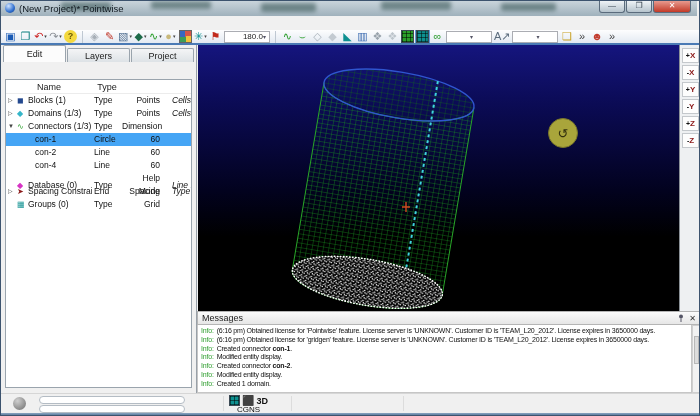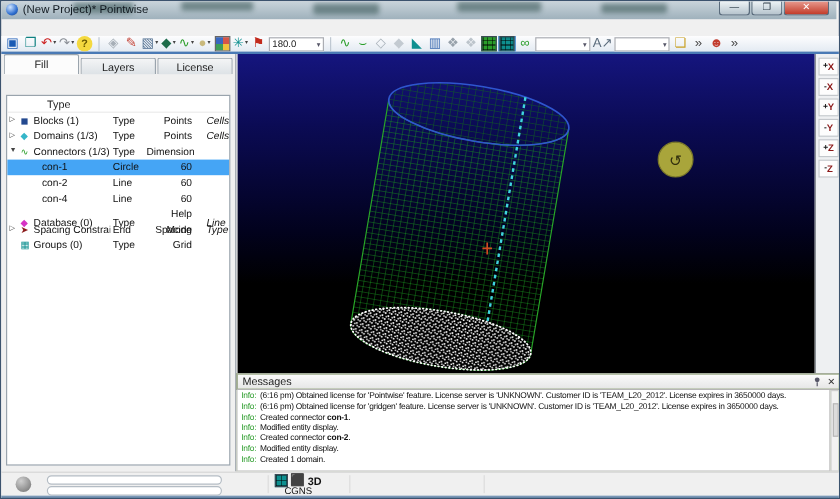--- a/index.html
+++ b/index.html
@@ -15,21 +15,21 @@
   .wbtn.close{width:38px;background:linear-gradient(#e89a8e,#c23a28);color:#fff;}
   
   .menubar{position:absolute;left:0;top:15px;width:700px;height:14px;background:#f2f2f2;display:flex;align-items:center;padding-left:3px;}
   .menu-item{font-size:9.5px;color:#111;padding:1px 7px;}
   
   .toolbar{position:absolute;left:0;top:29px;width:700px;height:15px;background:linear-gradient(#fdfdfe,#e3eaf2);border-bottom:2px solid #4a7ab5;display:flex;align-items:center;padding:0 3px;gap:2px;overflow:hidden;}
   .tbi{height:13px;min-width:13px;display:flex;align-items:center;justify-content:center;font-size:11px;line-height:13px;position:relative;}
   .tbi .dd{font-size:5px;color:#444;margin-left:1px;}
   .tbi.bubble{width:13px;border-radius:50%;font-size:9px;font-weight:bold;}
   .sep{width:1px;height:12px;background:#bfc8d2;margin:0 3px;}
-  .combo{width:46px;height:12px;background:#fff;border:1px solid #abadb3;font-size:8px;display:flex;align-items:center;justify-content:space-between;padding:0 2px;color:#222;}
+  .combo{width:46px;height:12px;background:#fff;border:1px solid #abadb3;font-size:8px;display:flex;align-items:center;justify-content:space-between;padding:0 18px;color:#222;}
   .combo .arr{font-size:6px;color:#556;}
   .grid-ic{width:13px;height:13px;border:1px solid #3c4a55;background-image:repeating-linear-gradient(0deg,rgba(0,0,0,.5) 0 1px,transparent 1px 4px),repeating-linear-gradient(90deg,rgba(0,0,0,.5) 0 1px,transparent 1px 4px);}
   .grid-ic.pressed{outline:1px solid #5e9ad6;outline-offset:0;box-shadow:inset 0 0 2px #08403f;}
   .img-ic{width:13px;height:13px;border:1px solid #666;background:conic-gradient(#d65548 0 25%,#f0c23b 0 50%,#3d9e58 0 75%,#3868c0 0);}
   
   .panel{position:absolute;left:0;top:44px;width:196px;height:348px;background:#f0f0f0;border-right:1px solid #98a0a8;}
   .panel-header{height:14px;display:flex;justify-content:space-between;align-items:center;padding:0 4px;font-size:9px;color:#222;}
   .tabs{display:flex;align-items:flex-end;height:17px;padding:0 2px;gap:1px;}
   .tab{flex:1;text-align:center;font-size:9px;height:14px;line-height:14px;background:linear-gradient(#f4f5f6,#dde2e6);border:1px solid #9aa4ad;border-bottom:none;border-radius:2px 2px 0 0;color:#222;}
   .tab.active{background:#fcfcfc;height:17px;line-height:17px;}
@@ -139,26 +139,27 @@
         <span class="arr">▾</span>
       </div>
       <span class="tbi" style="color: rgb(201, 162, 39);">❏</span>
       <span class="tbi" style="color: rgb(68, 68, 68);">»</span>
       <span class="tbi" style="color: rgb(194, 59, 46);">☻</span>
       <span class="tbi" style="color: rgb(68, 68, 68);">»</span>
     </div>
 
   <div class="panel">
     <div class="tabs">
-        <div class="tab active">Fill</div>
+        <div class="tab active">Edit</div>
         <div class="tab">Layers</div>
-        <div class="tab">License</div>
+        <div class="tab">Project</div>
       </div>
     <div class="tree-box">
       <div class="tree-head">
+        <span>Name</span>
         <span>Type</span>
         <span></span>
           <span></span>
       </div>
       <div id="tree-rows">
           <div class="tree-row">
             <span class="nm">
               <span class="arrow">▷</span>
               <span class="ticon" style="color: rgb(36, 73, 143);">◼</span>
               <span>Blocks (1)</span>

